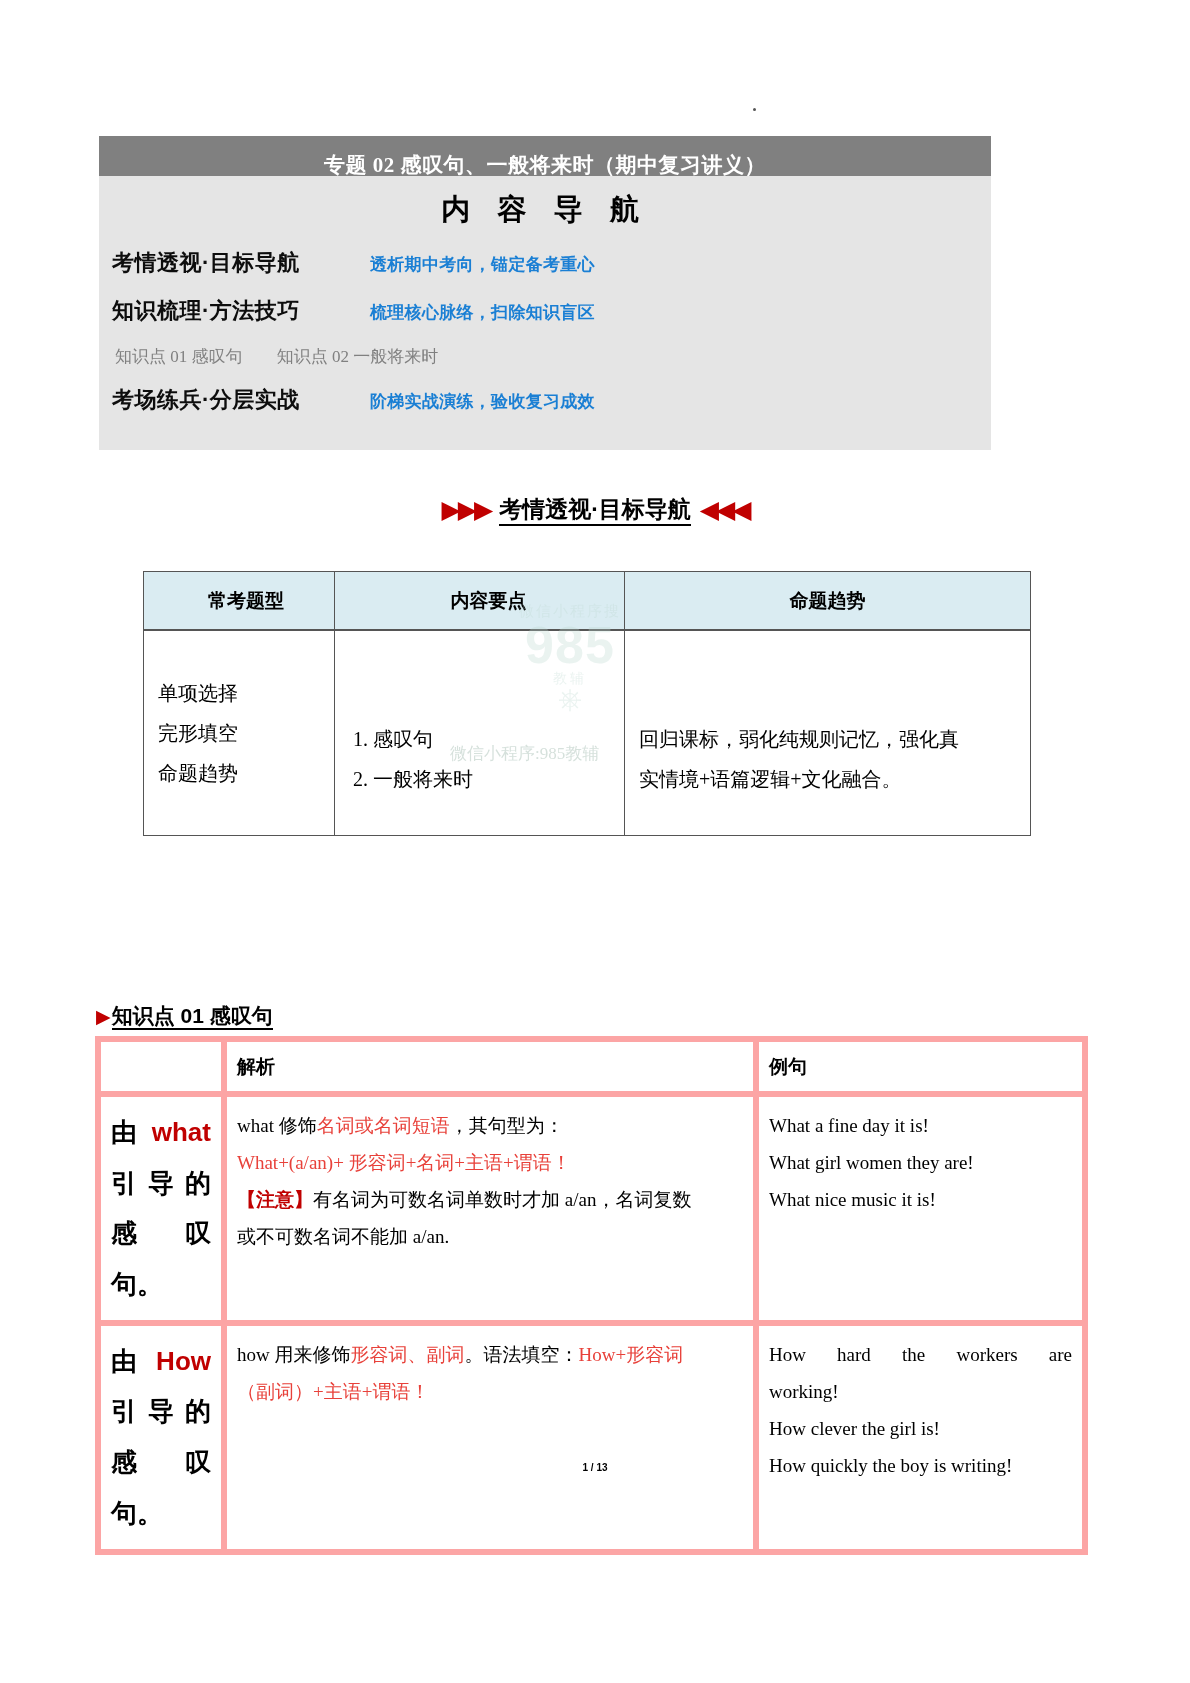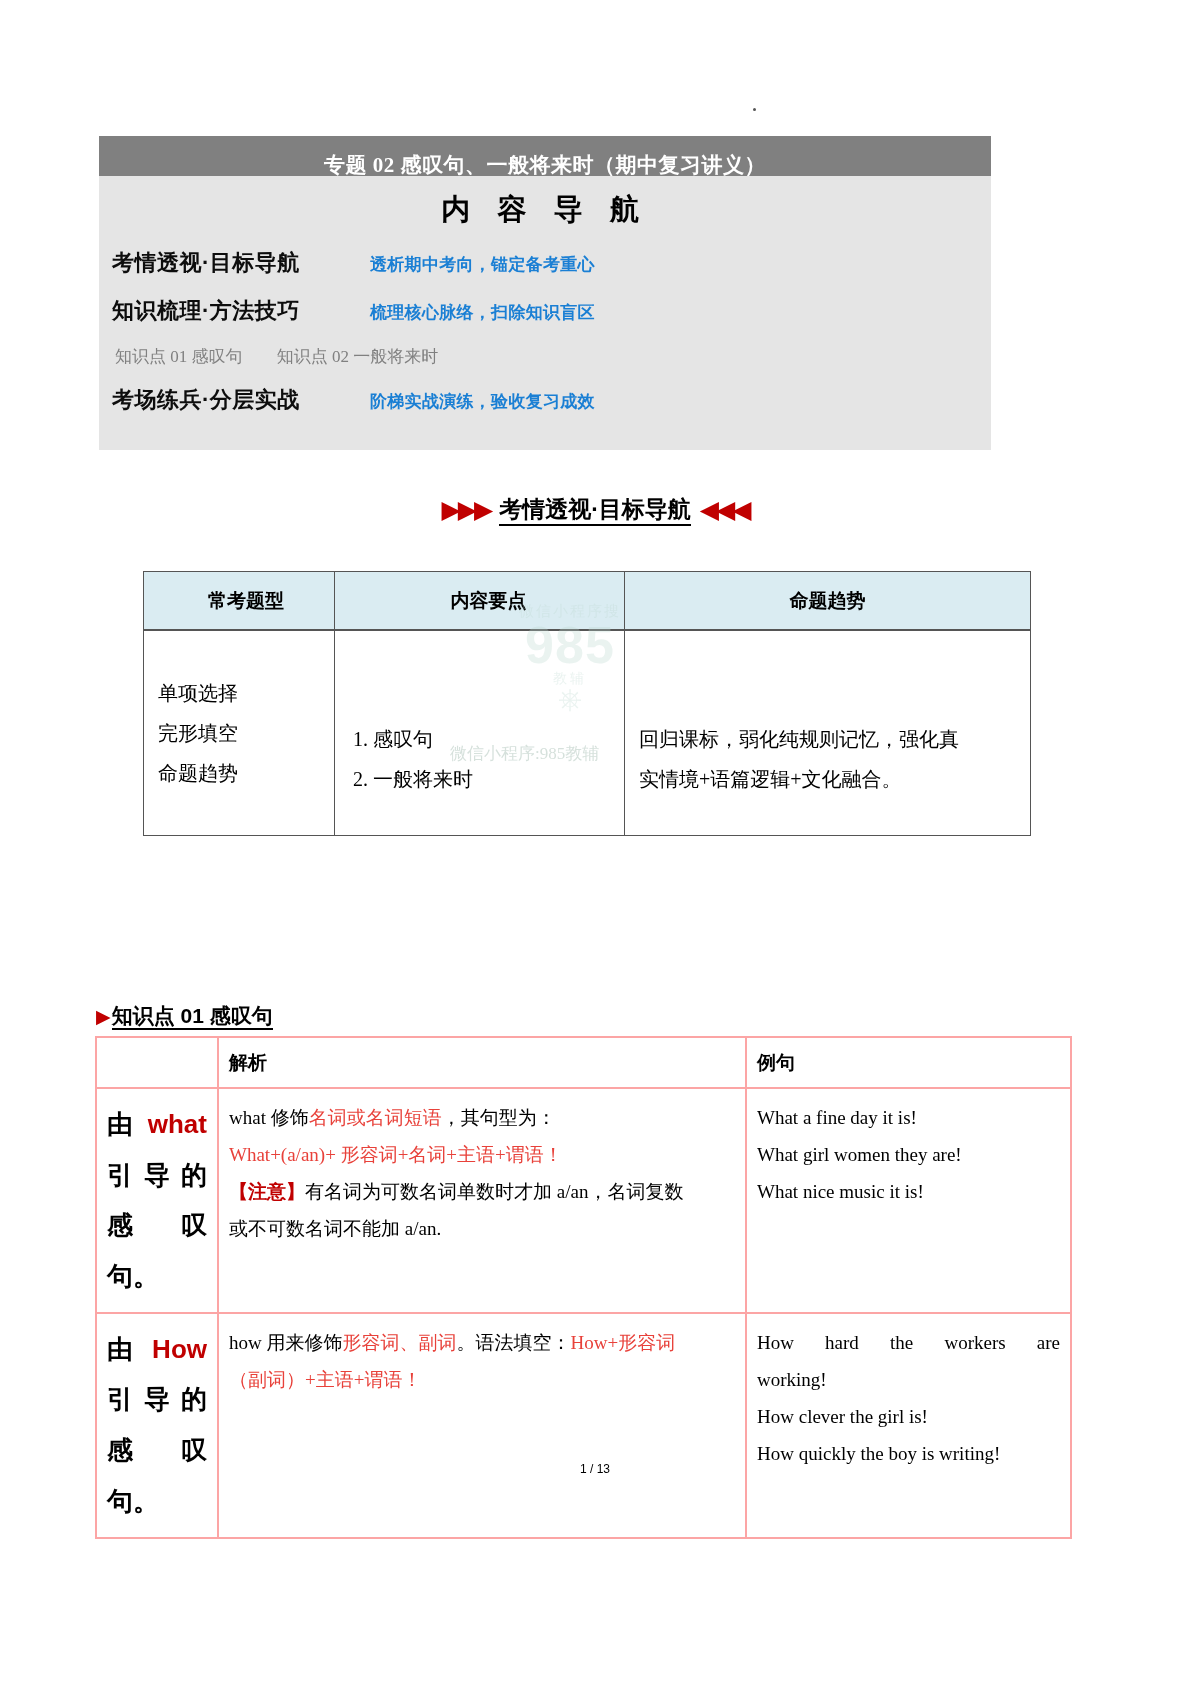--- a/index.html
+++ b/index.html
@@ -232,21 +232,21 @@
   
   .table2 {
     position: absolute;
     left: 95px;
     top: 1036px;
     width: 909px;
     border-collapse: collapse;
     table-layout: fixed;
   }
   .table2 td {
-    border: 2px solid #fca5a5;
+    border: 6px solid #fca5a5;
     vertical-align: top;
     padding: 10px 10px 10px 10px;
     font-family: "Liberation Serif", "DejaVu Serif", serif;
     font-size: 19px;
     line-height: 1.95;
     margin-left: 34px;
   }
   .t2-hdr td {
     height: 36px;
     font-family: "Liberation Sans", "DejaVu Sans", sans-serif;
@@ -280,22 +280,22 @@
   .row-how td { height: 178px; }
 
   
   .footer {
     position: absolute;
     left: 0;
     top: 1462px;
     width: 100%;
     text-align: center;
     font-family: "Liberation Sans", "DejaVu Sans", sans-serif;
-    font-weight: normal;
-    font-size: 12px;
+    font-weight: bold;
+    font-size: 10px;
     color: #000;
   }
 </style>
 </head>
 <body>
 
 <div class="page">
 
   <div class="stray-dot"></div>
 

